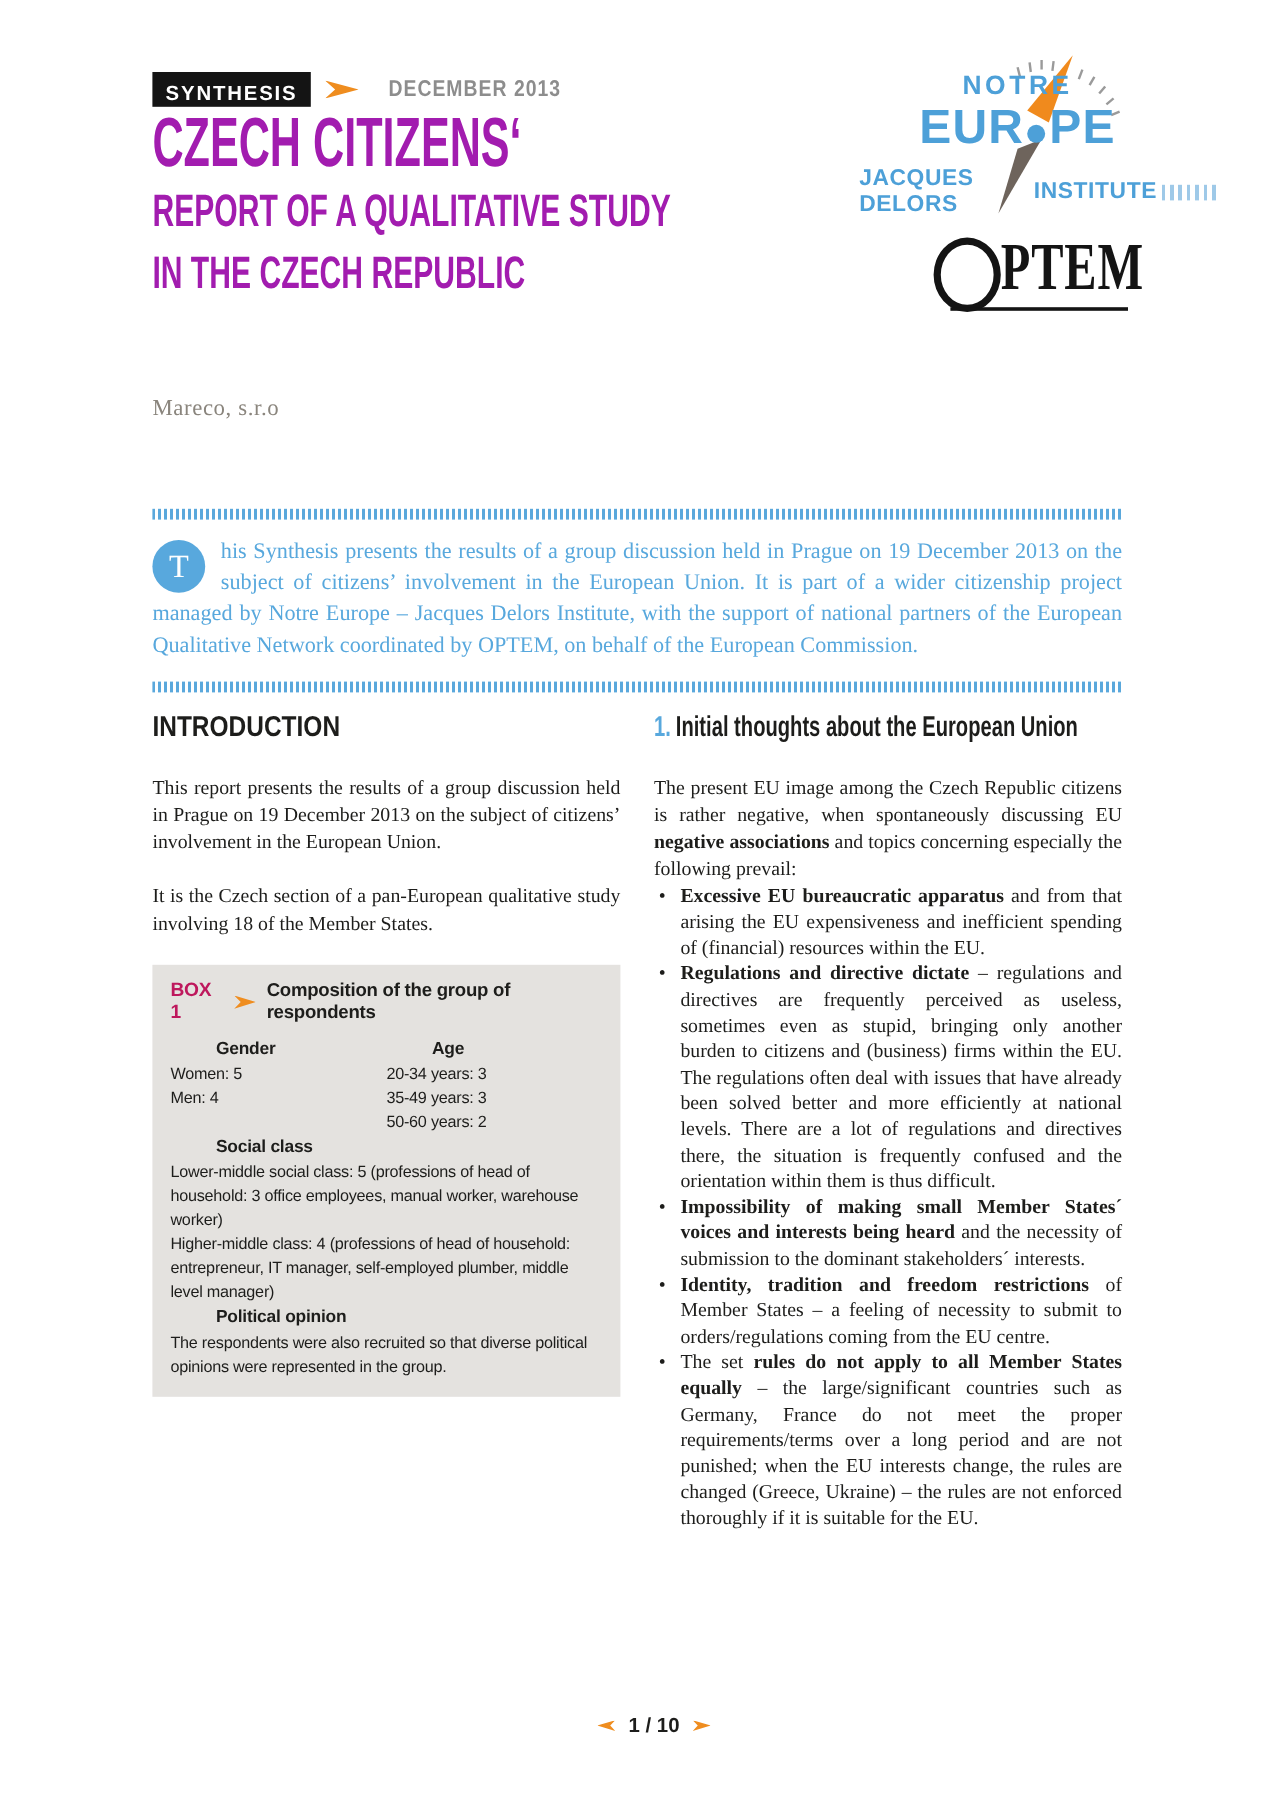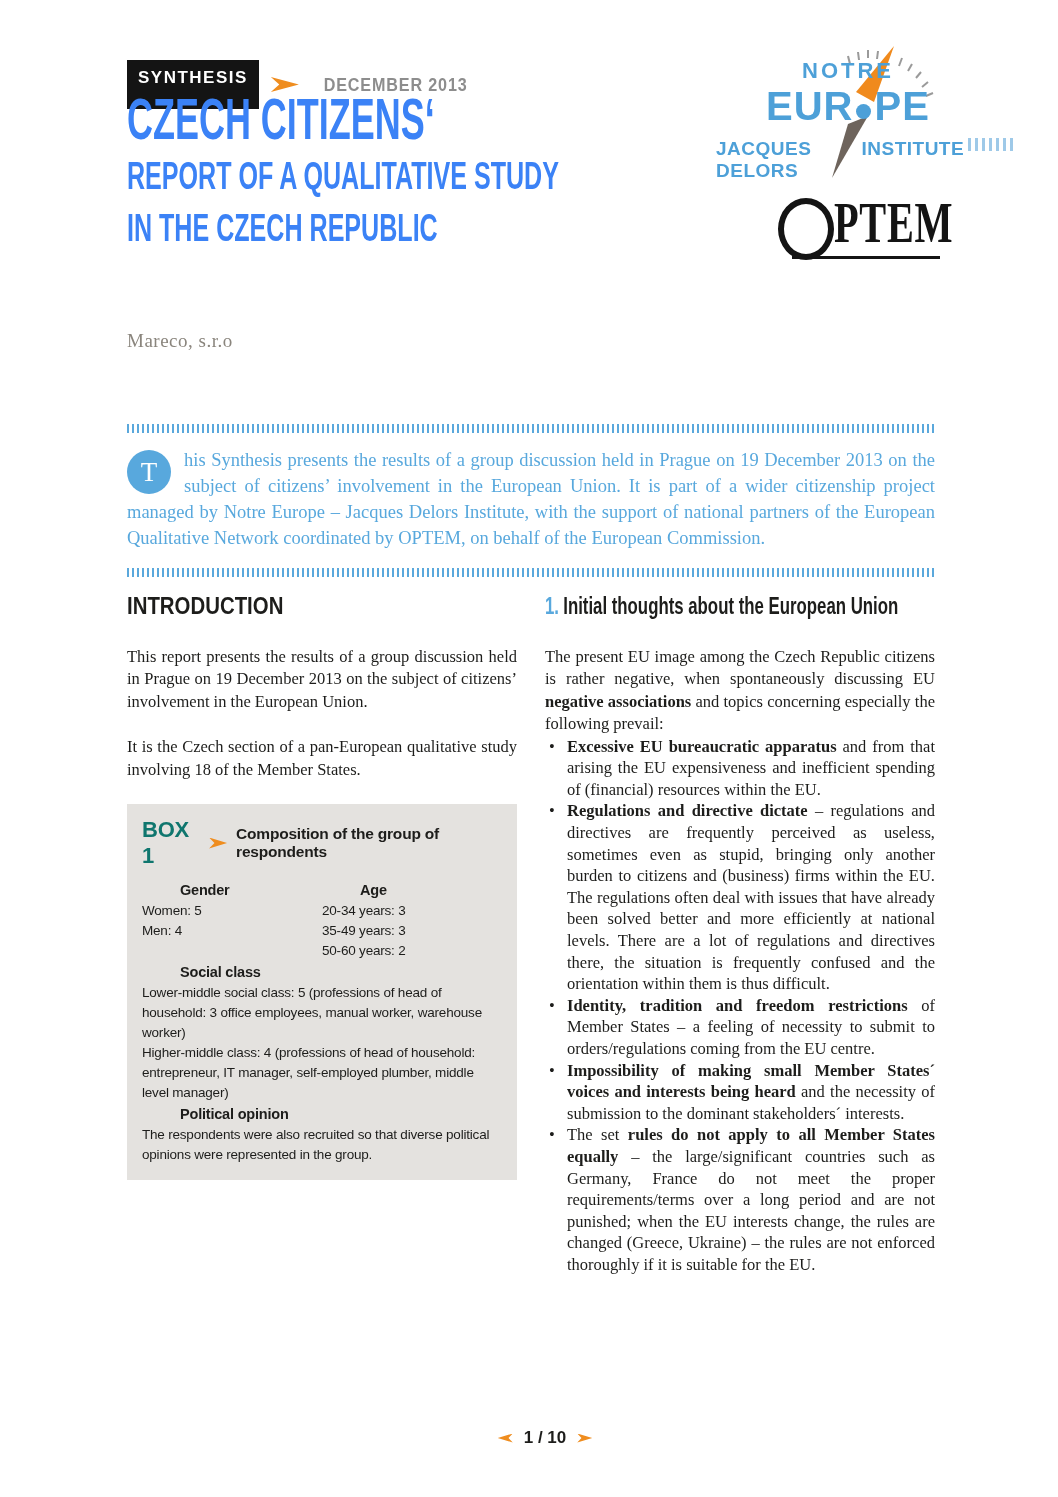--- a/index.html
+++ b/index.html
@@ -6,41 +6,41 @@
   .page {
     position:relative; width:1058px; height:1497px; background:#ffffff;
     font-family:"Liberation Serif", serif; color:#1d1d1b; overflow:hidden;
   }
   .cond { display:inline-block; transform-origin:0 50%; white-space:nowrap; }
 
   
   .badge-row { position:absolute; left:127px; top:60px; display:flex; align-items:center; gap:12px; }
   .badge {
     background:#141414; color:#fff; font-family:"Liberation Sans",sans-serif;
-    font-weight:bold; font-size:17px; letter-spacing:1.5px; padding:8px 11px 21px;
+    font-weight:bold; font-size:17px; letter-spacing:1.5px; padding:8px 11px 1px;
   }
   .pennant { width:28px; height:15px; background:#ef8d1f; clip-path:polygon(0 0,100% 50%,0 100%,30% 50%); }
   .date {
     color:#8d8d8d; font-family:"Liberation Sans",sans-serif; font-weight:bold;
     font-size:19px; letter-spacing:1px; transform:scaleX(.85);
   }
 
-  .title-block { position:absolute; left:127px; top:88px; font-family:"Liberation Sans",sans-serif; font-weight:bold; color:#3b82f6; }
+  .title-block { position:absolute; left:127px; top:88px; font-family:"Liberation Sans",sans-serif; font-weight:bold; color:#a21caf; }
   .title-big   { font-size:58px; line-height:62px; transform:scaleX(.62); }
   .title-small { font-size:38px; line-height:52px; transform:scaleX(.66); }
 
   .author { position:absolute; left:127px; top:330px; font-size:19px; color:#8a857d; letter-spacing:.5px; }
 
   
   .ne-logo { position:absolute; left:716px; top:44px; width:300px; height:130px;
              font-family:"Liberation Sans",sans-serif; font-weight:bold; color:#4da0d8; }
   .ne-notre  { position:absolute; left:86px;  top:14px; font-size:22px; letter-spacing:3px; }
   .ne-europe { position:absolute; left:50px;  top:40px; font-size:40px; letter-spacing:1px; display:flex; align-items:center; }
   .ne-dot    { display:inline-block; width:15px; height:15px; border-radius:50%; background:#4da0d8; margin:10px 3px 0; }
-  .ne-row    { position:absolute; left:0px; top:94px; display:flex; align-items:flex-start; gap:4px;
+  .ne-row    { position:absolute; left:0px; top:94px; display:flex; align-items:center; gap:4px;
                font-size:19px; letter-spacing:.5px; }
   .ne-ticks  { width:62px; height:13px;
                background:repeating-linear-gradient(90deg,#9ec9e8 0 3px,transparent 3px 7px); }
   .ne-svg    { position:absolute; left:0; top:0; width:300px; height:140px; pointer-events:none; }
 
   .optem { position:absolute; left:772px; top:190px; width:175px; height:80px; }
   .optem-o { position:absolute; left:6px; top:8px; width:56px; height:62px;
              border:6px solid #141414; border-radius:50%; box-sizing:border-box; }
   .optem-text { position:absolute; left:62px; top:0px; font-family:"Liberation Serif",serif; font-weight:bold;
                 font-size:56px; line-height:66px; transform:scaleX(.72); transform-origin:0 0; letter-spacing:1px; color:#141414;}
@@ -66,21 +66,21 @@
   .para { font-size:16.5px; line-height:22.4px; text-align:justify; margin:0 0 23px; }
 
   ul.bullets { margin:0; padding:0; list-style:none; }
   ul.bullets li { position:relative; padding-left:22px; font-size:16.5px; line-height:21.6px; text-align:justify; }
   ul.bullets li::before { content:"•"; position:absolute; left:4px; top:0; }
 
   
   .box { background:#e4e2df; padding:13px 15px 15px; font-family:"Liberation Sans",sans-serif;
          color:#1d1d1b; letter-spacing:-.2px; margin-top:3px; }
   .box-header { display:flex; align-items:center; gap:9px; margin-bottom:10px; }
-  .box-label { color:#0f766e; font-weight:bold; font-size:22px; }
+  .box-label { color:#be185d; font-weight:bold; font-size:16px; }
   .box-pennant { width:18px; height:11px; background:#ef8d1f; clip-path:polygon(0 0,100% 50%,0 100%,30% 50%); flex:0 0 auto; }
   .box-title { font-weight:bold; font-size:15.5px; }
   .box-grid { display:grid; grid-template-columns:1fr 1fr; font-size:13.5px; line-height:20px; }
   .box-subhead { font-weight:bold; font-size:14.5px; line-height:22px;margin-left:38px; }
   .box-text { font-size:13.5px; line-height:20px; }
 
   
   .footer { position:absolute; left:0; right:0; top:1428px; display:flex; justify-content:center;
             align-items:center; gap:11px; font-family:"Liberation Sans",sans-serif; font-weight:bold;
             font-size:17px; color:#1d1d1b;padding-left:32px; }
@@ -184,22 +184,22 @@
     </div>
 
     <div class="col">
       <h2 class="h2 h2-right">
         <span class="cond"><span class="num">1.</span><span>Initial thoughts about the European Union</span></span>
       </h2>
       <p class="para" style="margin-bottom:0;"><span>The present EU image among the Czech Republic citizens is rather negative, when spontaneously discussing EU </span><b>negative associations</b><span> and topics concerning especially the following prevail:</span></p>
       <ul class="bullets">
         <li><b>Excessive EU bureaucratic apparatus</b><span> and from that arising the EU expensiveness and inefficient spending of (financial) resources within the EU.</span></li>
         <li><b>Regulations and directive dictate</b><span> – regulations and directives are frequently perceived as useless, sometimes even as stupid, bringing only another burden to citizens and (business) firms within the EU. The regulations often deal with issues that have already been solved better and more efficiently at national levels. There are a lot of regulations and directives there, the situation is frequently confused and the orientation within them is thus difficult.</span></li>
+        <li><b>Impossibility of making small Member States´ voices and interests being heard</b><span> and the necessity of submission to the dominant stakeholders´ interests.</span></li>
         <li><b>Identity, tradition and freedom restrictions</b><span> of Member States – a feeling of necessity to submit to orders/regulations coming from the EU centre.</span></li>
-        <li><b>Impossibility of making small Member States´ voices and interests being heard</b><span> and the necessity of submission to the dominant stakeholders´ interests.</span></li>
         <li><span>The set </span><b>rules do not apply to all Member States equally</b><span> – the large/significant countries such as Germany, France do not meet the proper requirements/terms over a long period and are not punished; when the EU interests change, the rules are changed (Greece, Ukraine) – the rules are not enforced thoroughly if it is suitable for the EU.</span></li>
       </ul>
     </div>
   </div>
 
   <div class="footer">
     <span class="arr-left"></span>
     <span>1 / 10</span>
     <span class="arr-right"></span>
   </div>

